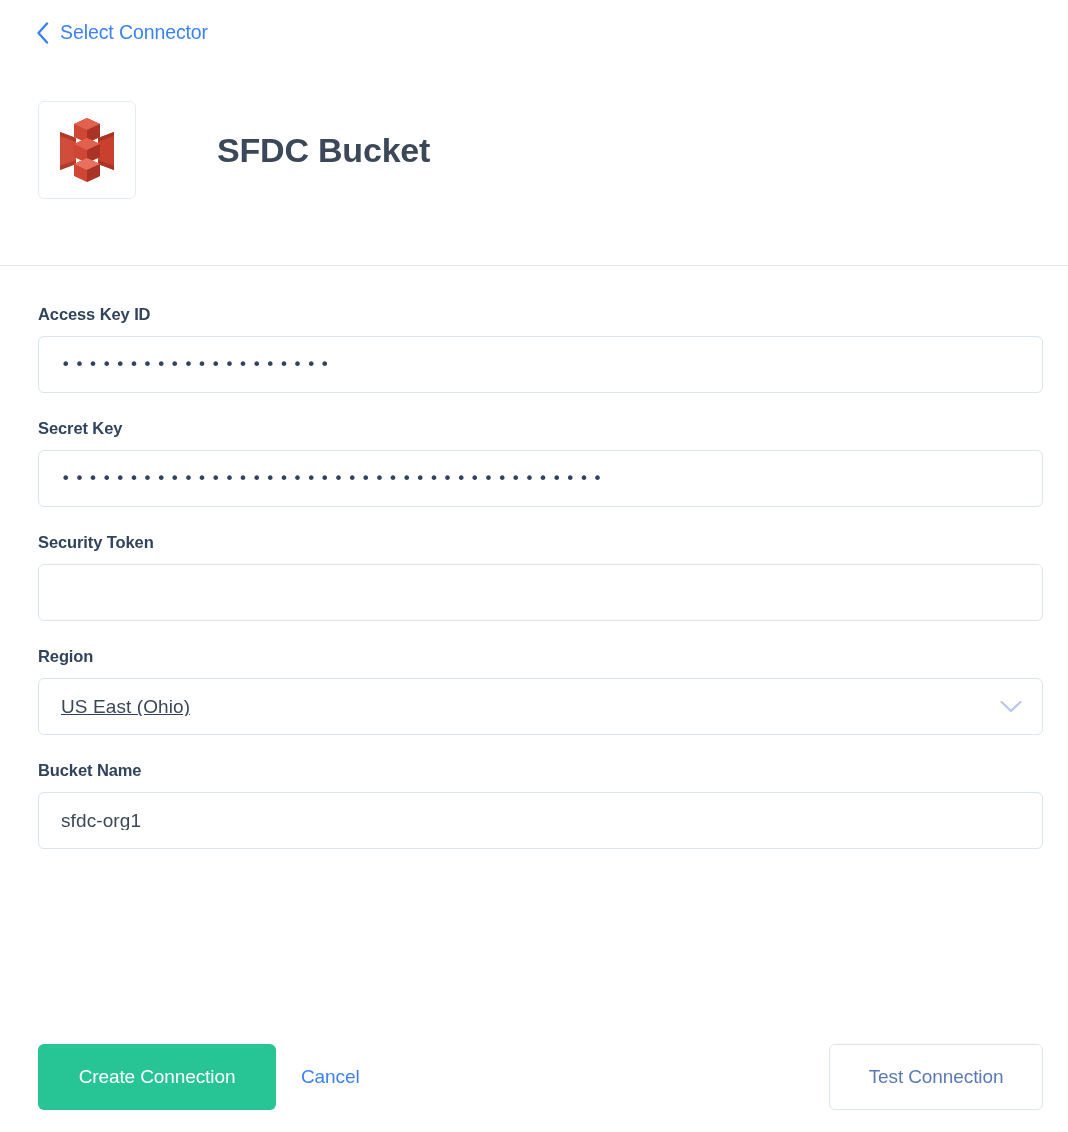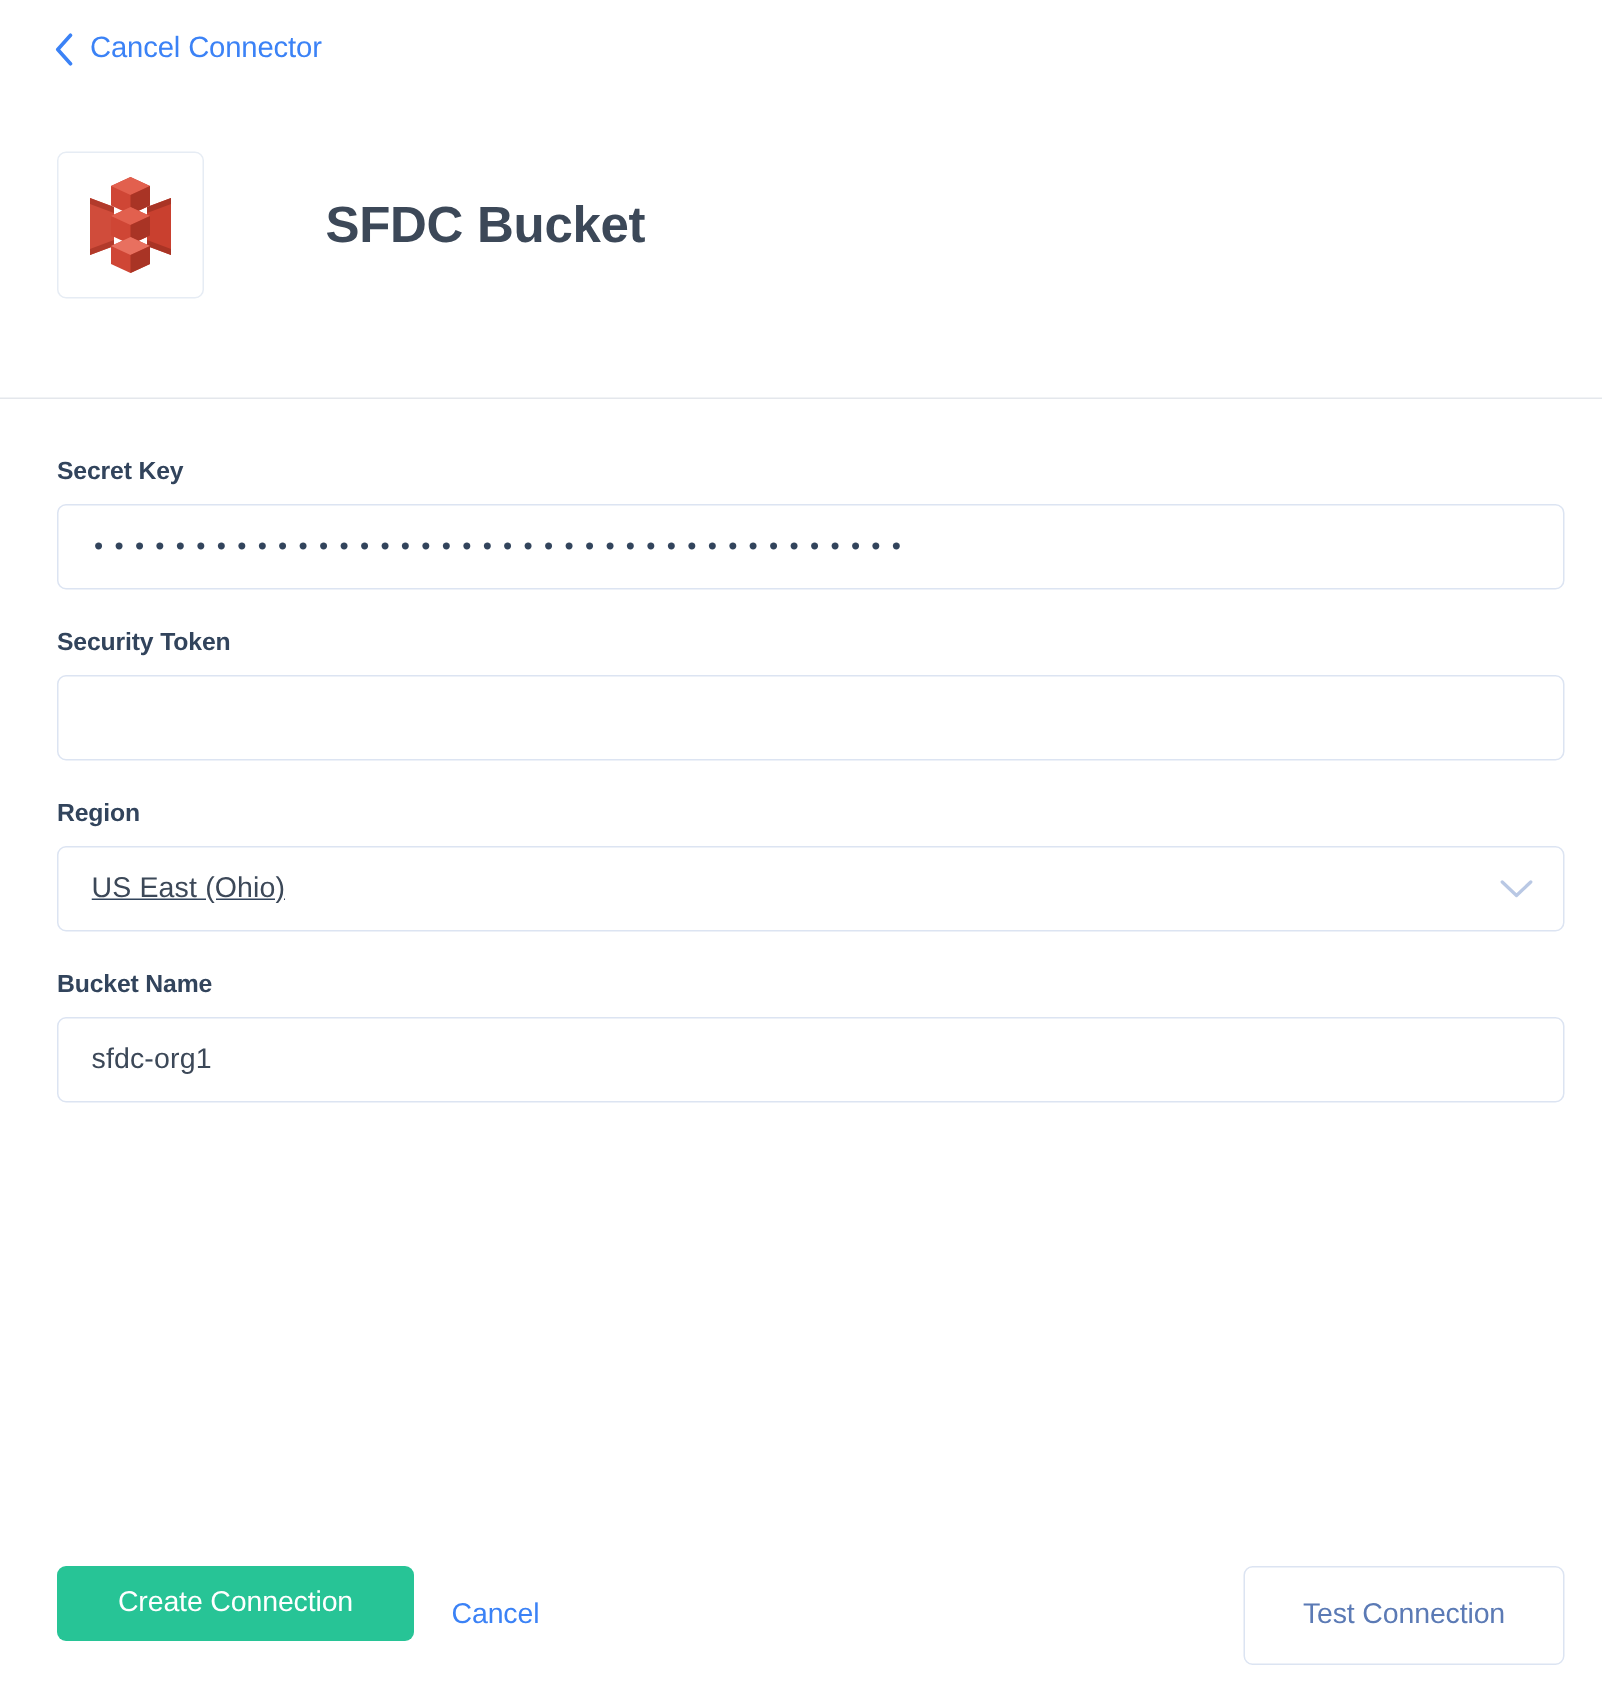--- a/index.html
+++ b/index.html
@@ -139,21 +139,21 @@
     left: 38px;
     top: 1044px;
     width: 1005px;
     height: 66px;
   }
   .btn-primary {
     position: absolute;
     left: 0;
     top: 0;
     width: 238px;
-    height: 50px;
+    height: 66px;
     border: none;
     border-radius: 6px;
     background: #27c496;
     color: #ffffff;
     font-family: "Liberation Sans", sans-serif;
     font-size: 19px;
     letter-spacing: -0.1px;
     cursor: pointer;
     padding: 0;
   }
@@ -193,21 +193,21 @@
 </style>
 </head>
 <body>
 
 <div class="back-link">
   <span class="back-chevron-wrap">
     <svg class="back-chevron" viewBox="0 0 13 22" fill="none" xmlns="http://www.w3.org/2000/svg">
       <path d="M11 1.5 L2.5 11 L11 20.5" stroke="#3b82f6" stroke-width="2.4" stroke-linecap="round" stroke-linejoin="round"></path>
     </svg>
   </span>
-  <span class="back-label">Cancel Connector</span>
+  <span class="back-label">Select Connector</span>
 </div>
 
 <div class="header">
   <div class="icon-card">
     <span>
       <svg class="s3-icon" width="58" height="64" viewBox="0 0 58 64" xmlns="http://www.w3.org/2000/svg">
 
         <polygon points="2,14 18,20 18,46 2,52" fill="#d04c3b"></polygon>
         <polygon points="2,14 18,20 18,24 2,18" fill="#b23a2b"></polygon>
         <polygon points="2,52 18,46 18,42 2,48" fill="#a8miss" fill-opacity="0"></polygon>
@@ -231,20 +231,26 @@
       </svg>
     </span>
   </div>
   <h1 class="page-title">SFDC Bucket</h1>
 </div>
 
 <div class="divider"></div>
 
 <div class="form">
 
+  <div class="field">
+    <label class="field-label">Access Key ID</label>
+    <div class="input-box">
+      <span class="input-text masked">••••••••••••••••••••</span>
+    </div>
+  </div>
 
   <div class="field">
     <label class="field-label">Secret Key</label>
     <div class="input-box">
       <span class="input-text masked">••••••••••••••••••••••••••••••••••••••••</span>
     </div>
   </div>
 
   <div class="field">
     <label class="field-label">Security Token</label>

